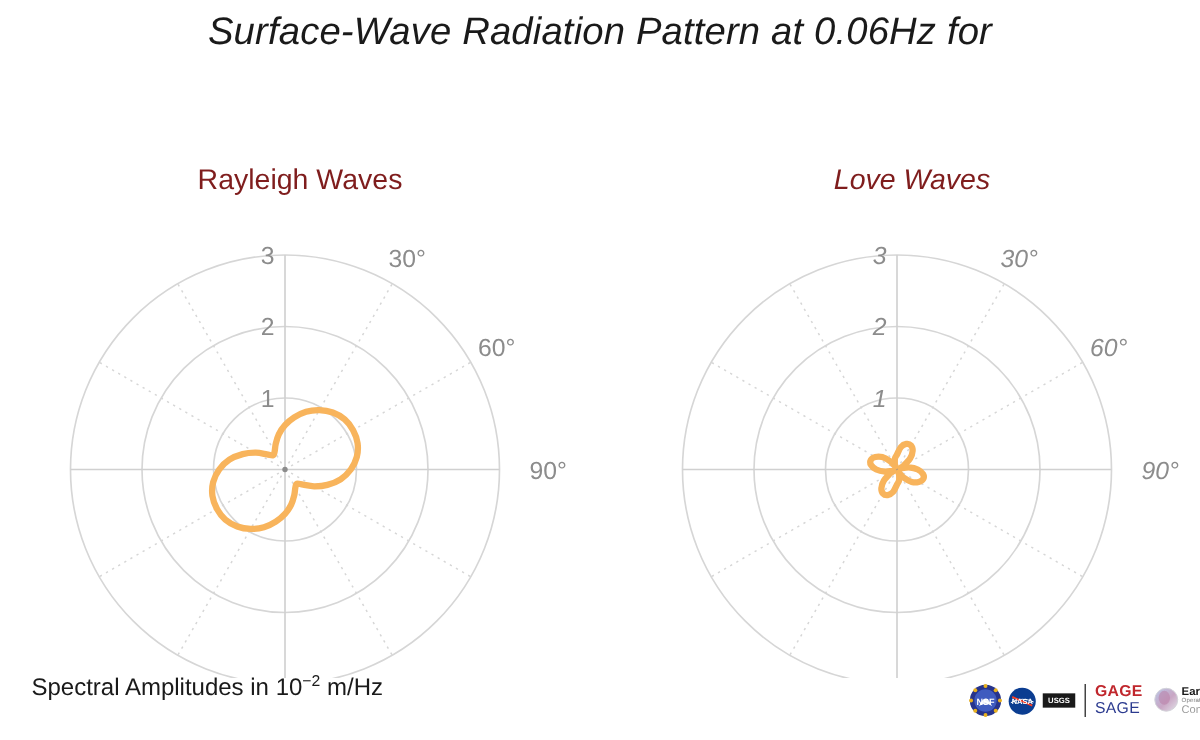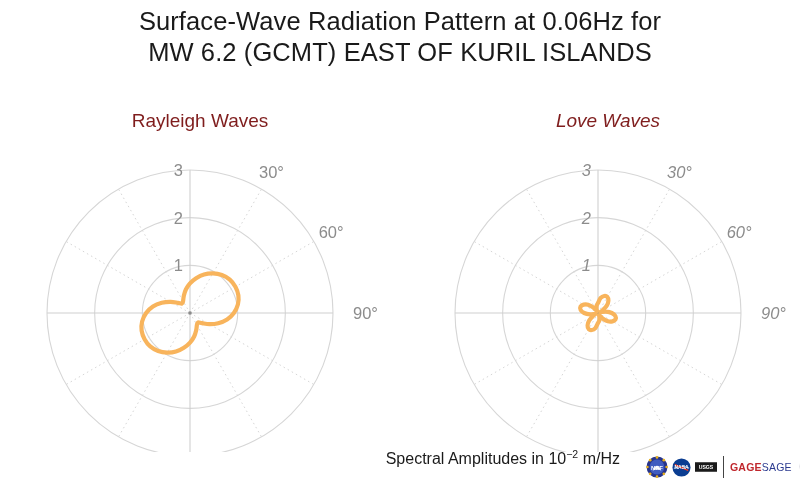--- a/index.html
+++ b/index.html
@@ -1,64 +1,63 @@
 <!DOCTYPE html>
 <html><head>
 <meta charset="utf-8">
 <style>
   html,body{margin:0;padding:0;background:#ffffff;}
   body{
     width:800px;height:493px;position:relative;overflow:hidden;
     font-family:"Liberation Sans", sans-serif;color:#000;
   }
   .title-block{position:absolute;top:6px;left:0;width:800px;text-align:center;}
-  .title-line{font-size:25.5px;line-height:31px;color:#1a1a1a;letter-spacing:.1px;}
+  .title-line{font-size:25.5px;line-height:31px;color:#1a1a1a;letter-spacing:.1px;font-style:italic;}
   .subtitle{font-size:15.5px;line-height:22px;color:#1a1a1a;margin-top:4px;}
 
   .panel{position:absolute;top:110px;width:400px;height:345px;}
   .panel.left{left:0;}
   .panel.right{left:408px;font-style:italic;}
   .panel-title{
     position:absolute;top:0;left:0;width:400px;text-align:center;
     font-size:19px;color:#7f1d1d;
   }
   .polar-wrap{position:absolute;left:0;top:22px;width:400px;height:320px;}
   svg{display:block;}
 
   .rtick{font-size:16.5px;fill:#8c8c8c;font-family:"Liberation Sans",sans-serif;}
   .atick{font-size:16.5px;fill:#8c8c8c;font-family:"Liberation Sans",sans-serif;}
 
   .caption{
-    position:absolute;left:0;top:448px;width:620px;text-align:right;
-    font-size:16px;color:#1a1a1a;
+    position:absolute;left:0;top:448px;width:620px;text-align:left;
+    font-size:16px;color:#1a1a1a;padding-left:21px;
   }
   .caption sup{font-size:10.5px;vertical-align:super;}
 
   .logos{position:absolute;left:646px;top:450px;width:152px;height:34px;
          display:flex;align-items:center;gap:4px;}
   .logo-nsf{width:22px;height:22px;flex:0 0 auto;}
   .logo-nasa{width:19px;height:19px;flex:0 0 auto;}
   .logo-usgs{width:22px;height:10px;flex:0 0 auto;}
   .gs-divider{width:1px;height:22px;background:#444;flex:0 0 auto;margin:0 2px;}
-  .gagesage{display:flex;line-height:1.04;flex:0 0 auto;justify-content:center;}
+  .gagesage{display:flex;flex-direction:column;line-height:1.04;flex:0 0 auto;justify-content:center;}
   .gagesage .g{font-size:10.5px;font-weight:bold;color:#c0272d;letter-spacing:.2px;}
   .gagesage .s{font-size:10.5px;font-weight:normal;color:#2b3a8f;letter-spacing:.2px;}
   .es-wrap{display:flex;align-items:center;gap:2px;flex:0 0 auto;margin-left:3px;}
   .es-mark{width:17px;height:17px;flex:0 0 auto;}
   .es-text{display:flex;flex-direction:column;line-height:1.05;}
   .es-text .e1{font-size:7.6px;font-weight:bold;color:#1a1a1a;}
   .es-text .e0{font-size:4px;color:#777;letter-spacing:.1px;}
   .es-text .e2{font-size:7.4px;color:#9b9b9b;}
 </style>
 </head>
 <body>
 
 <div class="title-block">
   <div class="title-line">Surface-Wave Radiation Pattern at 0.06Hz for</div>
-  <div class="title-line">MW 6.2 (GCMT) EAST OF KURIL ISLANDS</div>
 </div>
 
 <div class="panel left">
   <div class="panel-title">Rayleigh Waves</div>
   <div class="polar-wrap">
     <svg id="svg-rayleigh" width="400" height="320" viewBox="0 0 400 320">
         <circle cx="190" cy="181" r="47.666666666666664" fill="none" stroke="#d6d6d6" stroke-width="1.1"></circle>
         <circle cx="190" cy="181" r="95.33333333333333" fill="none" stroke="#d6d6d6" stroke-width="1.1"></circle>
         <circle cx="190" cy="181" r="143" fill="none" stroke="#d6d6d6" stroke-width="1.1"></circle>
         <line x1="190" y1="181" x2="190" y2="38" stroke="#d0d0d0" stroke-width="1.1" stroke-dasharray="none"></line>

